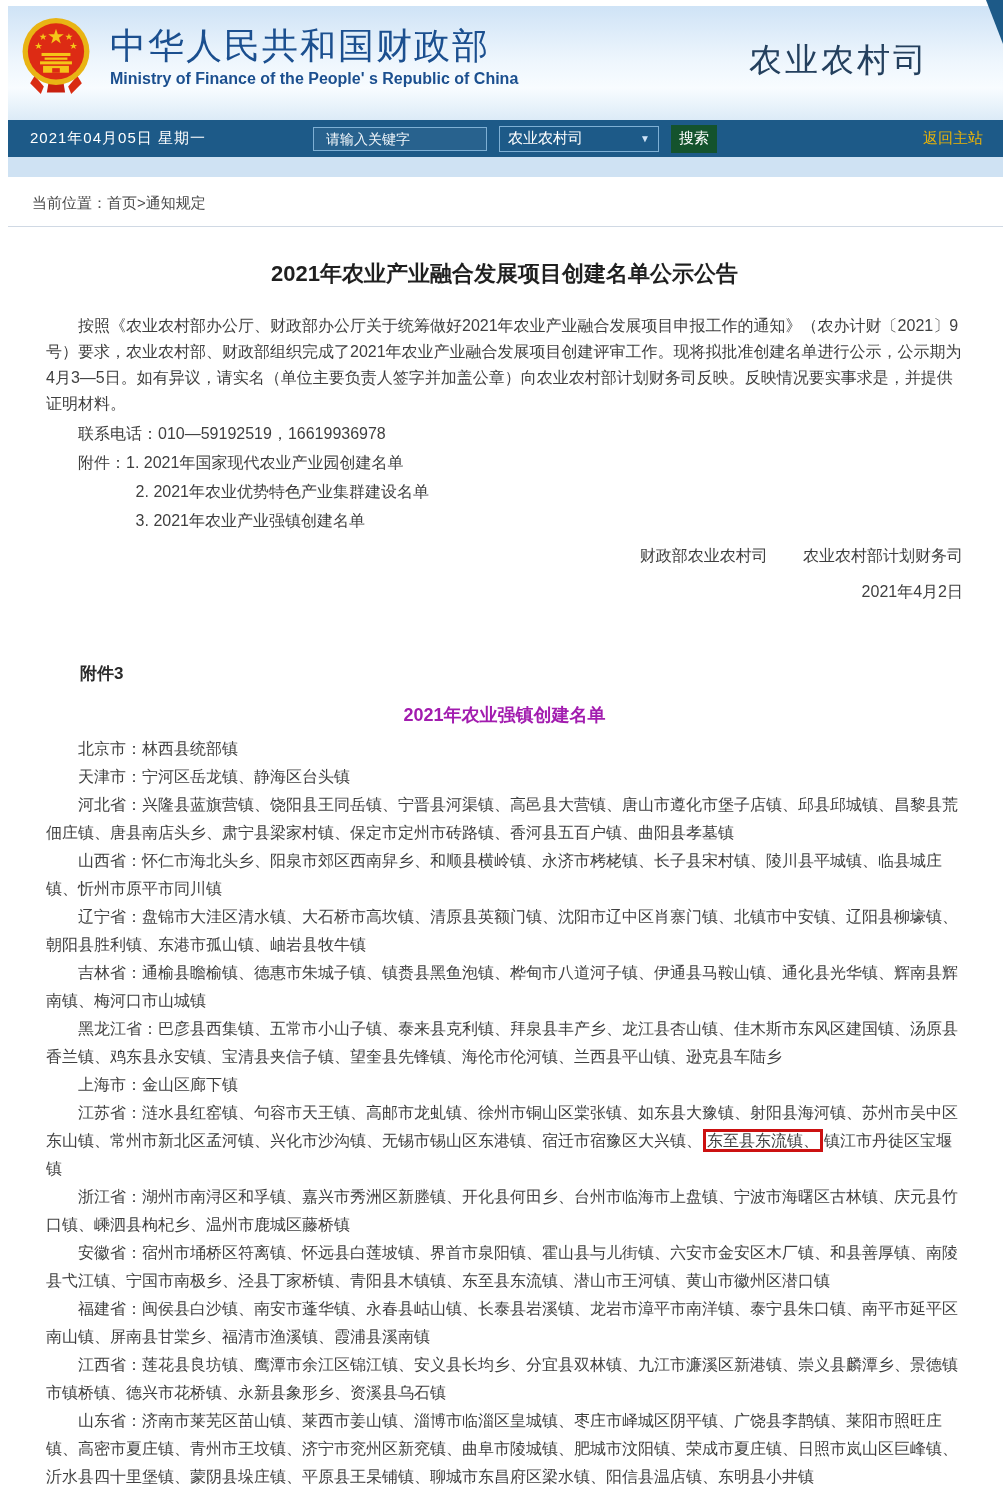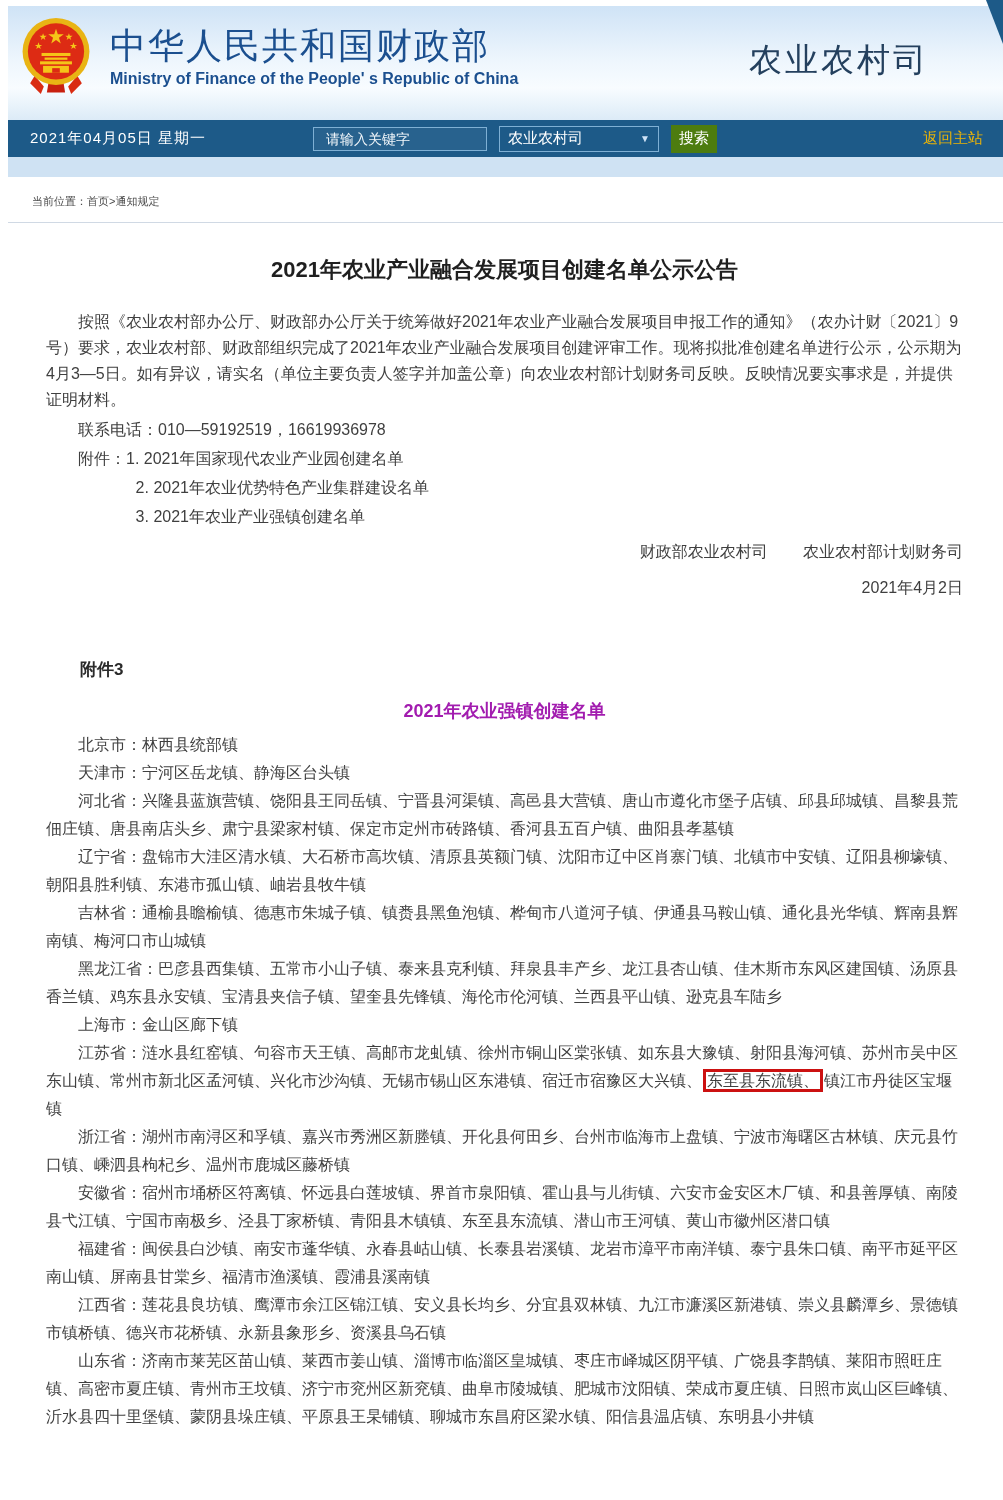--- a/index.html
+++ b/index.html
@@ -41,32 +41,32 @@
     font-family:inherit;
   }
   .search-input::placeholder { color:#f2f7fb; opacity:1; }
   .scope-select {
     width:142px; height:24px; border:1px solid #7fb0d4;
     display:flex; justify-content:space-between; align-items:center;
     padding:0 8px; cursor:pointer;
   }
   .scope-tri { font-size:10px; color:#cfe3f7; }
   .btn-search {
-    width:46px; height:28px; background:#4d7c0f; color:#fff;
+    width:46px; height:28px; background:#14532d; color:#fff;
     display:flex; justify-content:center; align-items:center;
     border:none; font-size:15px; cursor:pointer; font-family:inherit;
   }
   .home-link { position:absolute; right:20px; color:#eab308; text-decoration:none; }
 
   .substrip { margin-left:8px; height:20px; background:#cfe2f3; }
 
   
   .breadcrumb {
     margin-left:8px; padding:17px 8px 13px 24px;
-    font-size:11px; color:#4a4a4a;
+    font-size:15px; color:#4a4a4a;
     border-bottom:1px solid #d0d9e4;
   }
   .breadcrumb a { color:#4a4a4a; text-decoration:none; }
 
   
   .doc { margin-left:8px; padding:0 40px 26px 38px; }
   .doc-title { text-align:center; font-size:22px; font-weight:bold; color:#1f1f1f; margin:32px 0 24px; }
   .para { font-size:16px; line-height:26px; text-indent:2em; margin:0 0 2px; }
   .line { font-size:16px; line-height:29px; text-indent:2em; margin:0; }
   .attach-sub { text-indent:5.6em; }
@@ -140,20 +140,21 @@
 
     <p class="sig"><span>财政部农业农村司</span><span class="sig-gap"></span><span>农业农村部计划财务司</span></p>
     <p class="sig">2021年4月2日</p>
 
     <p class="att3-label">附件3</p>
     <div class="att3-heading">2021年农业强镇创建名单</div>
 
     <p class="prov">北京市：林西县统部镇</p>
     <p class="prov">天津市：宁河区岳龙镇、静海区台头镇</p>
     <p class="prov">河北省：兴隆县蓝旗营镇、饶阳县王同岳镇、宁晋县河渠镇、高邑县大营镇、唐山市遵化市堡子店镇、邱县邱城镇、昌黎县荒佃庄镇、唐县南店头乡、肃宁县梁家村镇、保定市定州市砖路镇、香河县五百户镇、曲阳县孝墓镇</p>
+    <p class="prov">山西省：怀仁市海北头乡、阳泉市郊区西南舁乡、和顺县横岭镇、永济市栲栳镇、长子县宋村镇、陵川县平城镇、临县城庄镇、忻州市原平市同川镇</p>
     <p class="prov">辽宁省：盘锦市大洼区清水镇、大石桥市高坎镇、清原县英额门镇、沈阳市辽中区肖寨门镇、北镇市中安镇、辽阳县柳壕镇、朝阳县胜利镇、东港市孤山镇、岫岩县牧牛镇</p>
     <p class="prov">吉林省：通榆县瞻榆镇、德惠市朱城子镇、镇赉县黑鱼泡镇、桦甸市八道河子镇、伊通县马鞍山镇、通化县光华镇、辉南县辉南镇、梅河口市山城镇</p>
     <p class="prov">黑龙江省：巴彦县西集镇、五常市小山子镇、泰来县克利镇、拜泉县丰产乡、龙江县杏山镇、佳木斯市东风区建国镇、汤原县香兰镇、鸡东县永安镇、宝清县夹信子镇、望奎县先锋镇、海伦市伦河镇、兰西县平山镇、逊克县车陆乡</p>
     <p class="prov">上海市：金山区廊下镇</p>
     <p class="prov"><span>江苏省：涟水县红窑镇、句容市天王镇、高邮市龙虬镇、徐州市铜山区棠张镇、如东县大豫镇、射阳县海河镇、苏州市吴中区东山镇、常州市新北区孟河镇、兴化市沙沟镇、无锡市锡山区东港镇、宿迁市宿豫区大兴镇、</span><span class="redbox">东至县东流镇、</span><span>镇江市丹徒区宝堰镇</span></p>
     <p class="prov">浙江省：湖州市南浔区和孚镇、嘉兴市秀洲区新塍镇、开化县何田乡、台州市临海市上盘镇、宁波市海曙区古林镇、庆元县竹口镇、嵊泗县枸杞乡、温州市鹿城区藤桥镇</p>
     <p class="prov">安徽省：宿州市埇桥区符离镇、怀远县白莲坡镇、界首市泉阳镇、霍山县与儿街镇、六安市金安区木厂镇、和县善厚镇、南陵县弋江镇、宁国市南极乡、泾县丁家桥镇、青阳县木镇镇、东至县东流镇、潜山市王河镇、黄山市徽州区潜口镇</p>
     <p class="prov">福建省：闽侯县白沙镇、南安市蓬华镇、永春县岵山镇、长泰县岩溪镇、龙岩市漳平市南洋镇、泰宁县朱口镇、南平市延平区南山镇、屏南县甘棠乡、福清市渔溪镇、霞浦县溪南镇</p>
     <p class="prov">江西省：莲花县良坊镇、鹰潭市余江区锦江镇、安义县长均乡、分宜县双林镇、九江市濂溪区新港镇、崇义县麟潭乡、景德镇市镇桥镇、德兴市花桥镇、永新县象形乡、资溪县乌石镇</p>
     <p class="prov">山东省：济南市莱芜区苗山镇、莱西市姜山镇、淄博市临淄区皇城镇、枣庄市峄城区阴平镇、广饶县李鹊镇、莱阳市照旺庄镇、高密市夏庄镇、青州市王坟镇、济宁市兖州区新兖镇、曲阜市陵城镇、肥城市汶阳镇、荣成市夏庄镇、日照市岚山区巨峰镇、沂水县四十里堡镇、蒙阴县垛庄镇、平原县王杲铺镇、聊城市东昌府区梁水镇、阳信县温店镇、东明县小井镇</p>

